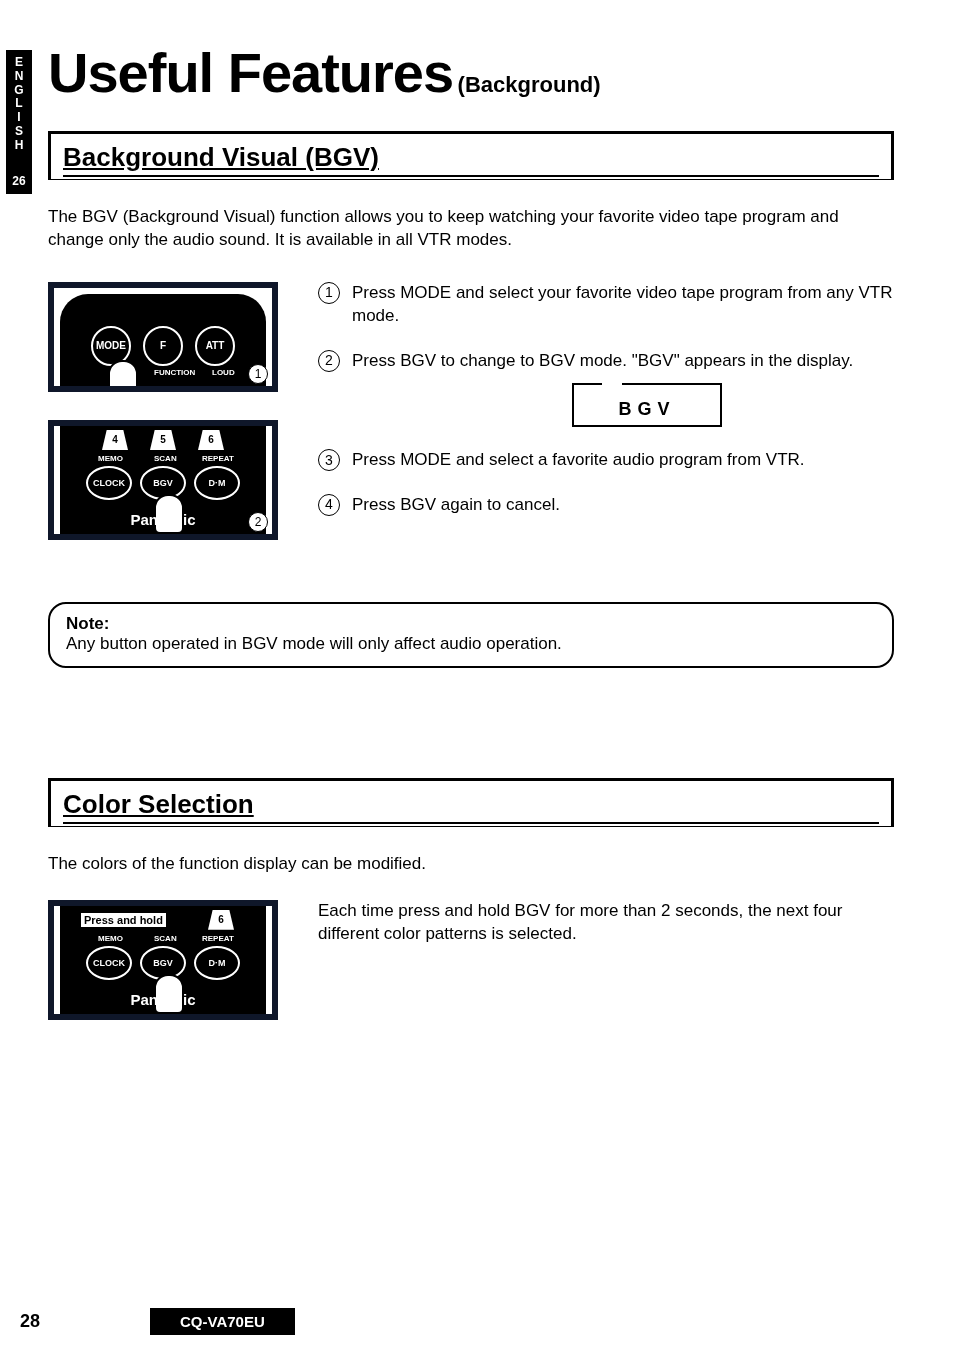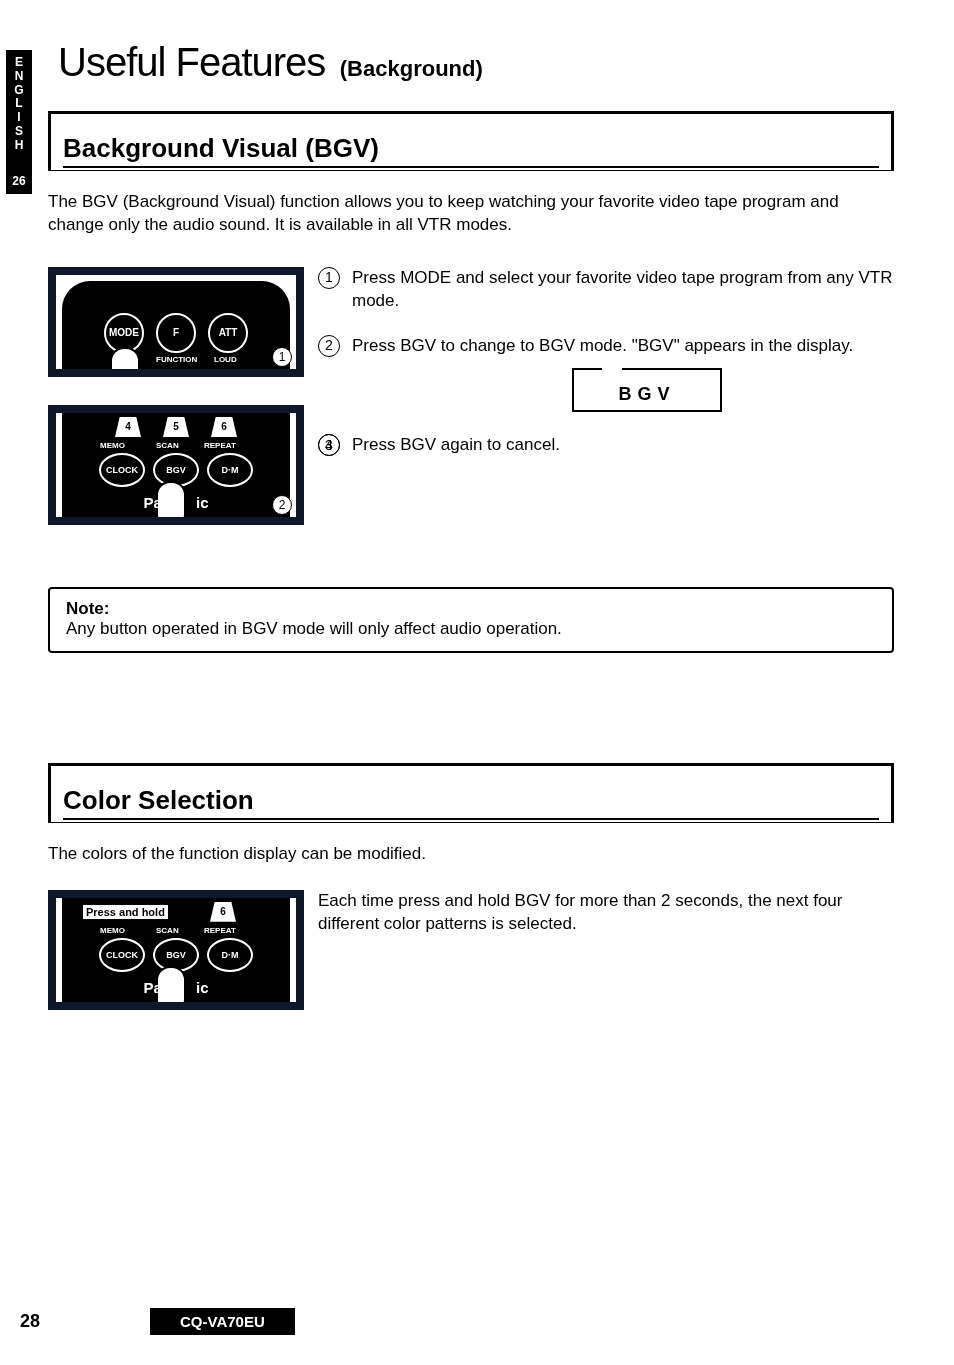--- a/index.html
+++ b/index.html
@@ -27,35 +27,36 @@
     font-size: 12px;
     font-weight: bold;
     padding: 6px 0 6px 0;
     line-height: 1.15;
   }
   .side-tab .lang-letter { display: block; }
   .side-tab .page-num { display: block; margin-top: 22px; font-size: 12px;}
   .title-row { margin-left: 0px; }
   .title-row h1 {
     display: inline;
-    font-size: 40px;
-    font-weight: 400;
+    font-size: 56px;
+    font-weight: 700;
     letter-spacing: -1px;
-    margin: 10px;
+    margin: 0;
   }
   .title-row .cont {
     font-size: 22px;
     font-weight: 900;
   }
   .section-heading-box {
     border: 3px solid #000;
     border-bottom-width: 1px;
-    padding: 19px 12px 2px 12px;
+    padding: 8px 12px 2px 12px;
     margin-top: 26px;
-    margin-bottom: 20px;
+    margin-bottom: 26px;
+    text-decoration: underline;
   }
   .section-heading-box h2 {
     margin: 0;
     font-size: 26px;
     font-weight: 900;
     border-bottom: 2px solid #000;
     padding-bottom: 2px;
   }
   .intro-para {
     font-size: 17px;
@@ -63,22 +64,22 @@
     margin: 10px 0 30px 0;
   }
   .columns {
     display: flex;
     gap: 30px;
     align-items: flex-start;
   }
   .col-left { width: 240px; flex: 0 0 240px; }
   .col-right { flex: 1; font-size: 17px; }
   .device-fig {
-    border: 8px solid #0f172a;
-    width: 256px;
+    border: 6px solid #0f172a;
+    width: 230px;
     height: 110px;
     position: relative;
     background: #fff;
     margin-bottom: 28px;
     overflow: hidden;
   }
   .device-fig .inner-black {
     position: absolute;
     left: 6px; right: 6px; top: 6px; bottom: -20px;
     background: #000;
@@ -180,21 +181,21 @@
   .bgv-display::before {
     content:"";
     position:absolute; top:0; left:-2px; width:30px; border-top:2px solid #000;
   }
   .bgv-display::after {
     content:"";
     position:absolute; top:0; right:-2px; width:100px; border-top:2px solid #000;
   }
   .note-box {
     border: 2px solid #000;
-    border-radius: 4px;
+    border-radius: 18px;
     padding: 10px 16px 12px 16px;
     margin-top: 34px;
     font-size: 17px;
   }
   .note-box .note-label { font-weight: bold; }
   .sec2 { margin-top: 110px; }
   .footer {
     position: absolute;
     bottom: 30px;
     left: 20px;
@@ -286,21 +287,21 @@
         <div class="fig-marker">2</div>
       </div>
     </div>
 
     <div class="col-right">
       <ol class="steps">
         <li><span class="circ">1</span><span>Press MODE and select your favorite video tape program from any VTR mode.</span></li>
         <li><span class="circ">2</span><span>Press BGV to change to BGV mode. "BGV" appears in the display.</span>
           <div class="bgv-display">BGV</div>
         </li>
-        <li><span class="circ">3</span></li>
+        <li><span class="circ">3</span><span>Press MODE and select a favorite audio program from VTR.</span></li>
         <li><span class="circ">4</span><span>Press BGV again to cancel.</span></li>
       </ol>
     </div>
   </div>
 
   <div class="note-box">
     <span class="note-label">Note:</span><br>
     <span>Any button operated in BGV mode will only affect audio operation.</span>
   </div>
 

